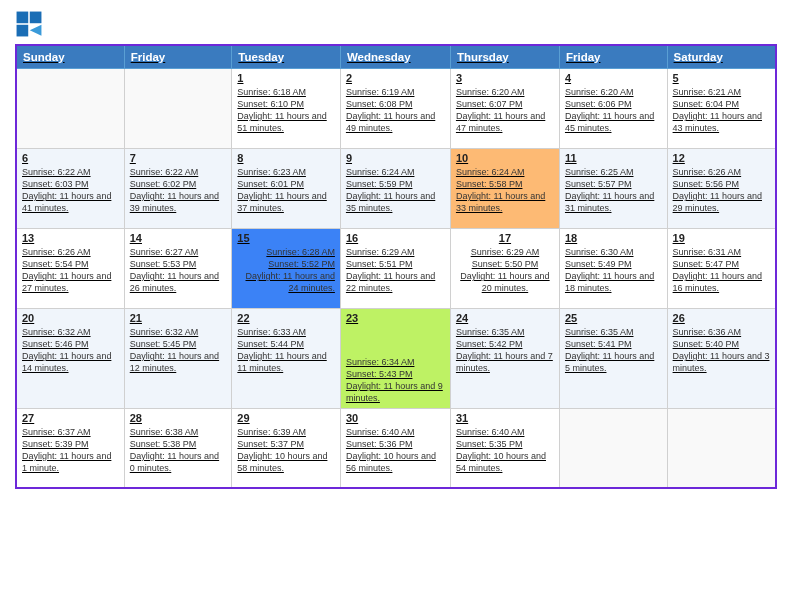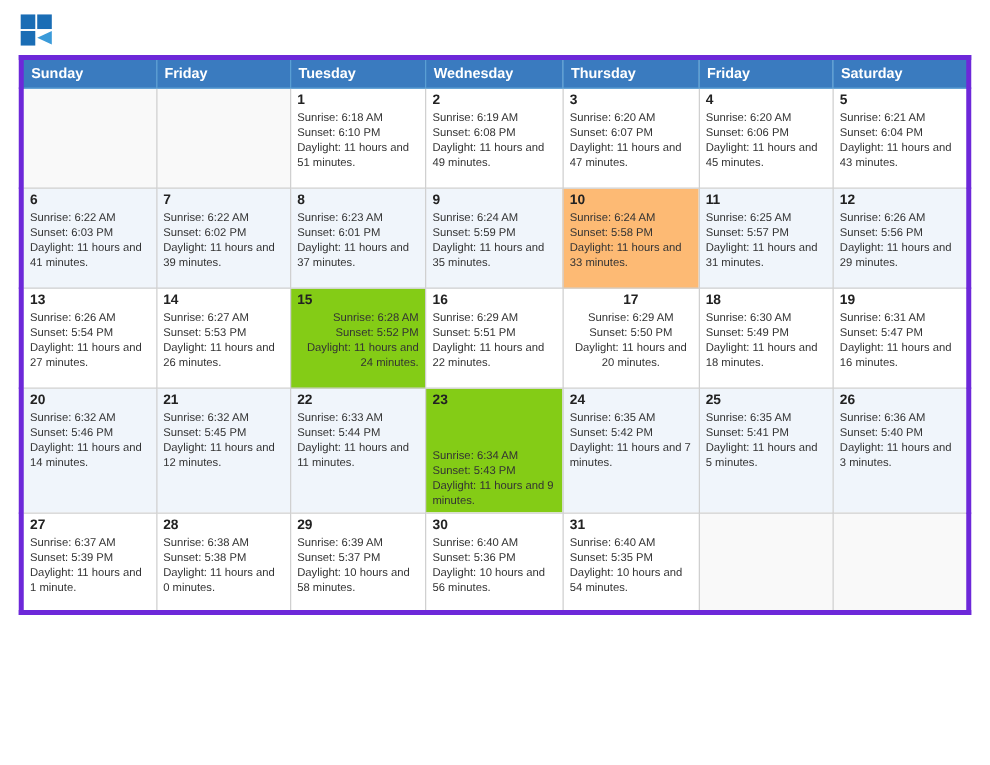--- a/index.html
+++ b/index.html
@@ -48,21 +48,22 @@
       line-height: 1.1;
     }
     .subtitle {
       font-size: 13px;
       color: #555;
       font-weight: normal;
     }
     .calendar {
       width: 100%;
       border-collapse: collapse;
-      border: 4px solid #6d28d9;
+      border: 2px solid #6d28d9;
+      text-decoration: underline;
     }
     .calendar th {
       background-color: #3a7bbf;
       color: #fff;
       font-size: 11.5px;
       font-weight: bold;
       padding: 5px 6px;
       text-align: left;
       border: 1px solid #5a9fd4;
     }
@@ -219,21 +220,21 @@
             <div class="day-info" style="white-space: pre-line;">Sunrise: 6:26 AM
 Sunset: 5:54 PM
 Daylight: 11 hours and 27 minutes.</div>
           </td>
           <td style="background: rgb(255, 255, 255);">
             <span class="day-number">14</span>
             <div class="day-info" style="white-space: pre-line;">Sunrise: 6:27 AM
 Sunset: 5:53 PM
 Daylight: 11 hours and 26 minutes.</div>
           </td>
-          <td style="background: #84cc16;">
+          <td style="background: #3b82f6;">
             <span class="day-number">15</span>
             <div class="day-info" style="white-space: pre-line; text-align: right;">Sunrise: 6:28 AM
 Sunset: 5:52 PM
 Daylight: 11 hours and 24 minutes.</div>
           </td>
           <td style="background: rgb(255, 255, 255);">
             <span class="day-number">16</span>
             <div class="day-info" style="white-space: pre-line;">Sunrise: 6:29 AM
 Sunset: 5:51 PM
 Daylight: 11 hours and 22 minutes.</div>
@@ -269,21 +270,21 @@
             <div class="day-info" style="white-space: pre-line;">Sunrise: 6:32 AM
 Sunset: 5:45 PM
 Daylight: 11 hours and 12 minutes.</div>
           </td>
           <td style="background: rgb(240, 245, 251);">
             <span class="day-number">22</span>
             <div class="day-info" style="white-space: pre-line;">Sunrise: 6:33 AM
 Sunset: 5:44 PM
 Daylight: 11 hours and 11 minutes.</div>
           </td>
-          <td style="background: #84cc16;">
+          <td style="background: #bef264;">
             <span class="day-number">23</span>
             <div class="day-info" style="white-space: pre-line; margin-top: 32px;">Sunrise: 6:34 AM
 Sunset: 5:43 PM
 Daylight: 11 hours and 9 minutes.</div>
           </td>
           <td style="background: rgb(240, 245, 251);">
             <span class="day-number">24</span>
             <div class="day-info" style="white-space: pre-line;">Sunrise: 6:35 AM
 Sunset: 5:42 PM
 Daylight: 11 hours and 7 minutes.</div>

